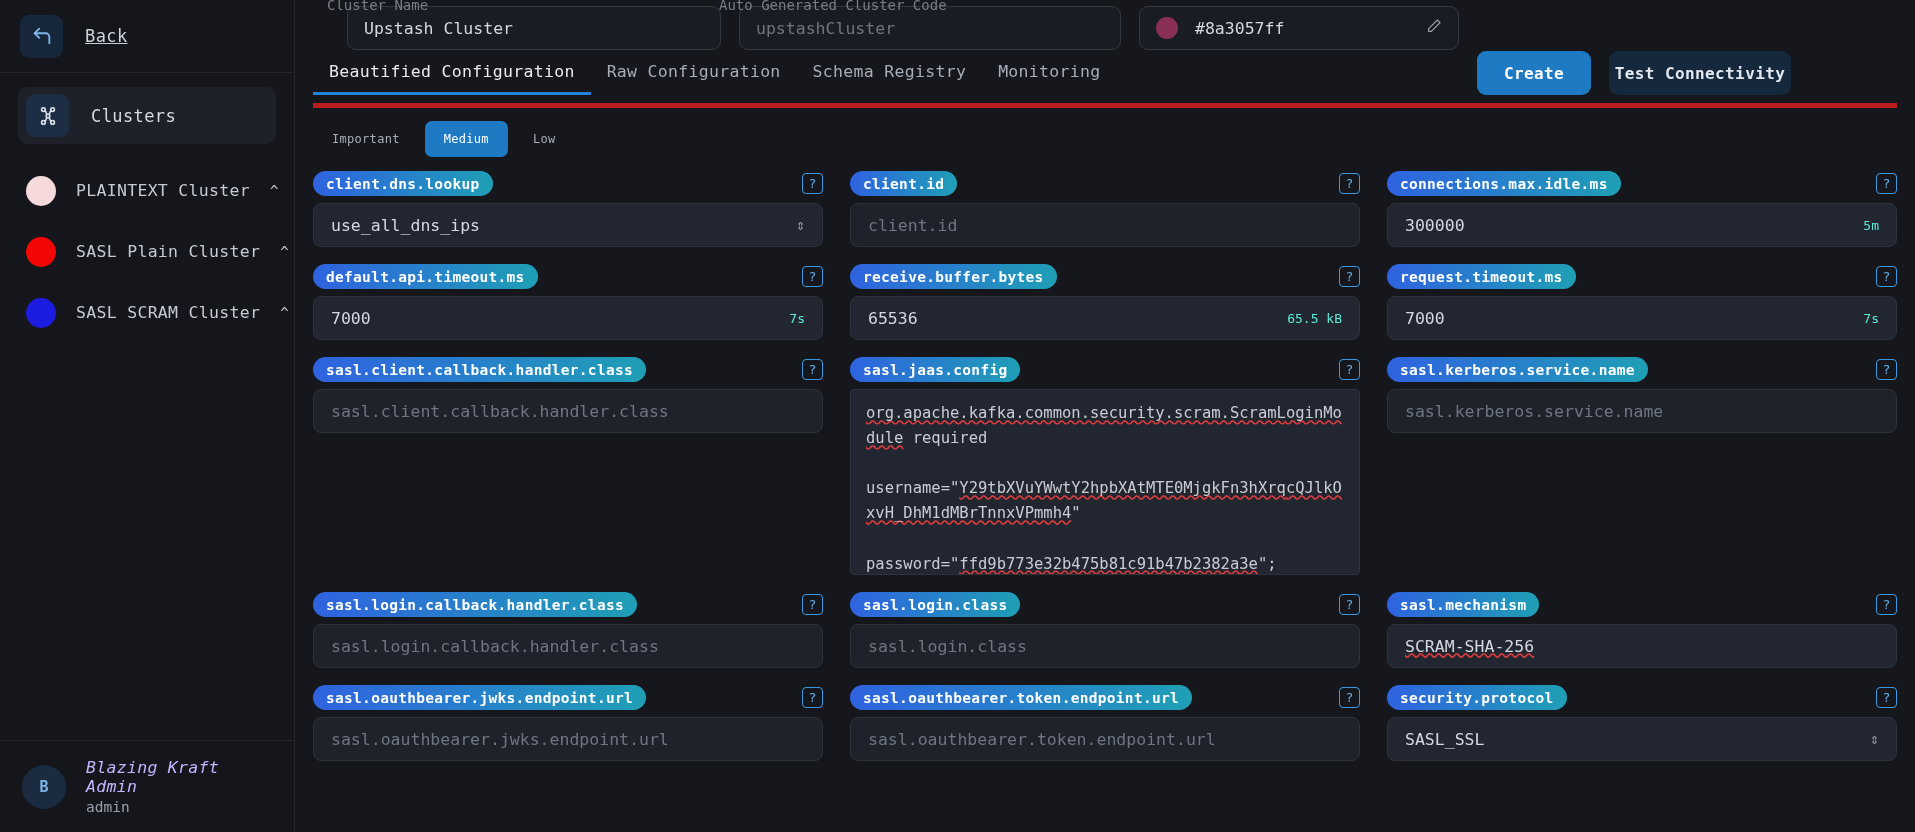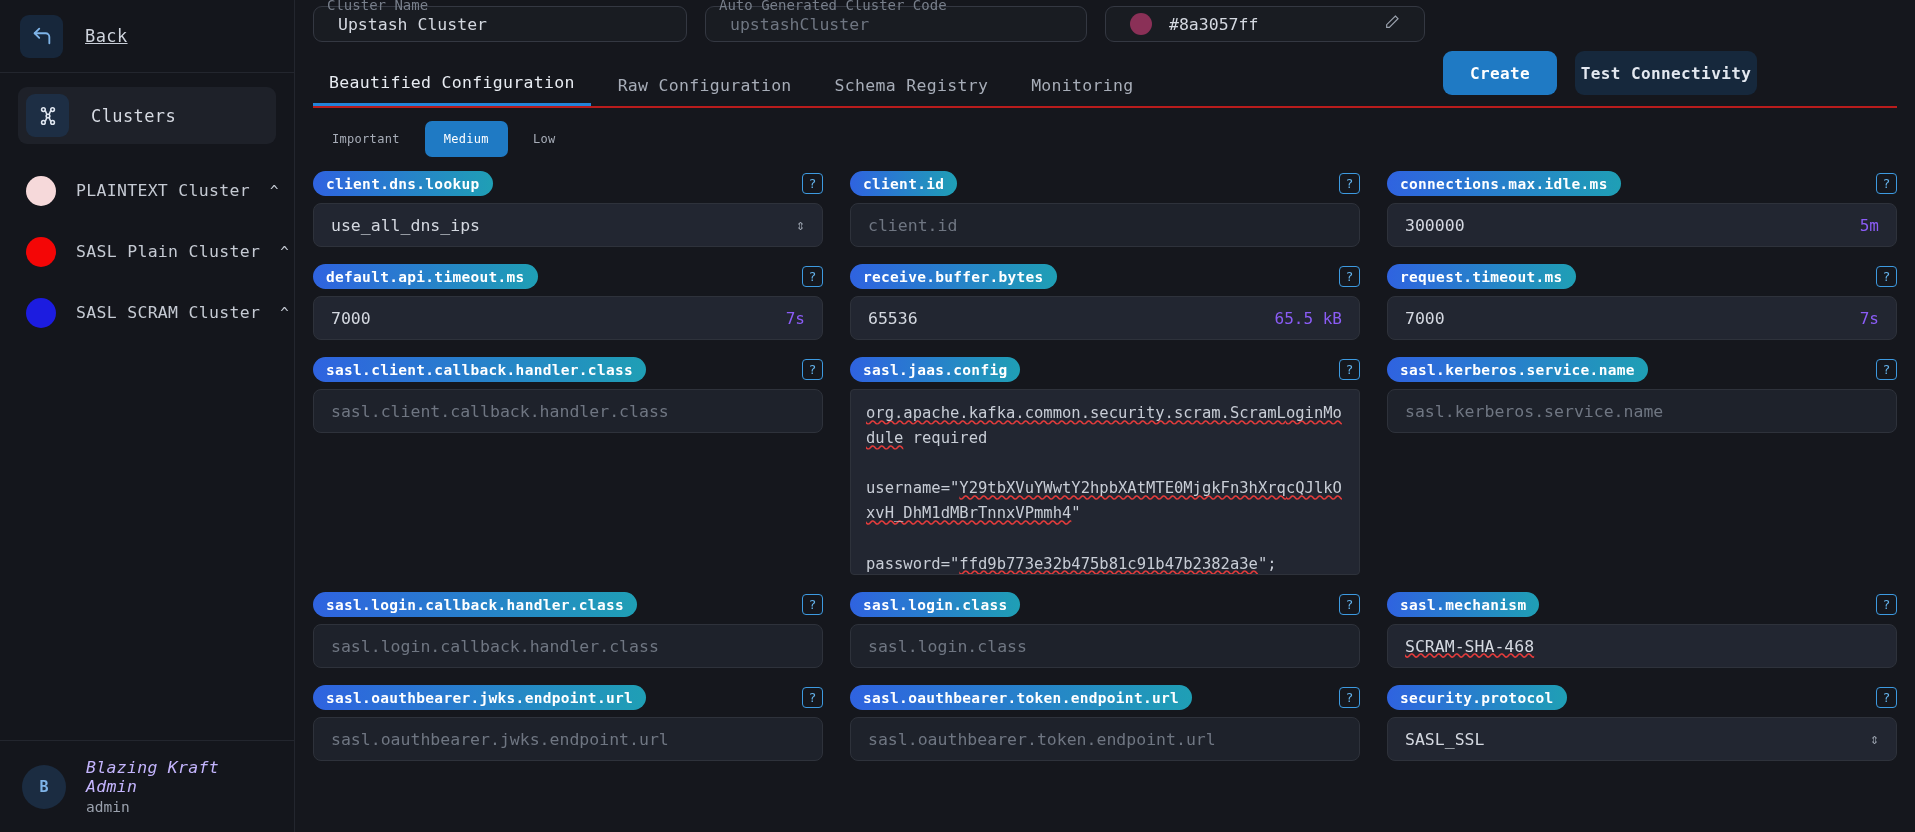--- a/index.html
+++ b/index.html
@@ -34,36 +34,36 @@
   .u-role{font-size:14.5px;color:#9aa1ad;margin-top:3px;}
 
   
   .main{flex:1;height:832px;background:#15171d;display:flex;flex-direction:column;
     padding:0 18px 0 18px;overflow:hidden;}
 
   .topbar{display:flex;align-items:flex-start;gap:18px;padding-top:6px;height:62px;flex:none;}
   .fld{position:relative;}
   .fld-label{position:absolute;top:-9px;left:14px;font-size:14px;color:#787f8b;
     background:transparent;white-space:nowrap;}
-  .tinput{height:36px;border:1px solid #343842;border-radius:9px;background:#191c22;
-    display:flex;align-items:center;padding:0 24px;font-size:16.5px;color:#d4d8e0;}
+  .tinput{height:44px;border:1px solid #343842;border-radius:9px;background:#191c22;
+    display:flex;align-items:center;padding:0 16px;font-size:16.5px;color:#d4d8e0;margin-left:34px;}
   .tinput.ph{color:#6f7682;}
   .f-name{width:374px;}
   .f-code{width:382px;}
   .f-color{width:320px;justify-content:space-between;}
   .color-left{display:flex;align-items:center;gap:17px;}
   .color-swatch{width:22px;height:22px;border-radius:50%;}
   .pencil{color:#9aa1ad;font-size:16px;}
   .btn{height:44px;border-radius:9px;display:flex;align-items:center;justify-content:center;
     font-size:16px;font-weight:bold;letter-spacing:.4px;margin-top:45px;}
   .btn-create{width:114px;background:#1f7ac4;color:#fff;}
   .btn-test{width:182px;background:#16283c;color:#e3e8f0;}
 
   
-  .tabs{display:flex;gap:11px;border-bottom:2px solid #b91c1c;height:46px;align-items:flex-end;flex:none;}
+  .tabs{display:flex;gap:0;border-bottom:5px solid #b91c1c;height:46px;align-items:flex-start;flex:none;}
   .tab{font-size:16.5px;color:#a7adb8;padding:0 16px 11px 16px;letter-spacing:.3px;white-space:nowrap;}
   .tab.active{color:#e8ecf2;border-bottom:3px solid #2384d8;}
 
   
   .sev{display:flex;gap:6px;padding:13px 0 14px 0;flex:none;}
   .sev-btn{height:36px;padding:0 19px;border-radius:7px;display:flex;align-items:center;
     font-size:12px;color:#a7adb8;letter-spacing:.3px;}
   .sev-btn.active{background:#1f7ac4;color:#fff;}
 
   
@@ -73,21 +73,21 @@
   .cap-row{display:flex;align-items:center;justify-content:space-between;margin-bottom:7px;}
   .cap{display:inline-flex;align-items:center;height:25px;padding:0 13px;border-radius:13px;
     background:linear-gradient(90deg,#2f63e0 0%,#1f9fb5 100%);
     color:#fff;font-size:14.5px;font-weight:bold;letter-spacing:.3px;white-space:nowrap;}
   .help{width:21px;height:21px;border:1px solid #3d9ae0;border-radius:4px;color:#64b2ea;
     font-size:13px;display:flex;align-items:center;justify-content:center;flex:none;}
   .inp{height:44px;border:1px solid #2e323b;border-radius:8px;background:#222631;
     display:flex;align-items:center;padding:0 17px;font-size:16.5px;color:#d4d8e0;
     justify-content:space-between;}
   .inp.placeholder{color:#6f7682;background:#1e222b;}
-  .suffix{color:#8b5cf6;font-size:16px;}
+  .suffix{color:#5eead4;font-size:13px;}
   .caret{color:#9aa1ad;font-size:15px;}
   .ta{border:1px solid #2e323b;border-radius:4px;background:#222631;
     padding:11px 15px;font-size:15.5px;line-height:1.62;color:#c8cdd6;
     height:186px;overflow:hidden;white-space:pre-wrap;word-break:break-all;}
   .sp{text-decoration:underline wavy #e23b3b;text-decoration-skip-ink:none;}
 </style>
 </head>
 <body>
 
 <div class="app">
@@ -301,21 +301,21 @@
           <span>sasl.login.class</span>
         </div>
       </div>
 
       <div class="cell">
         <div class="cap-row">
           <span class="cap">sasl.mechanism</span>
           <span class="help">?</span>
         </div>
         <div class="inp">
-          <span class="sp">SCRAM-SHA-468</span>
+          <span class="sp">SCRAM-SHA-256</span>
         </div>
       </div>
 
       <div class="cell">
         <div class="cap-row">
           <span class="cap">sasl.oauthbearer.jwks.endpoint.url</span>
           <span class="help">?</span>
         </div>
         <div class="inp placeholder">
           <span>sasl.oauthbearer.jwks.endpoint.url</span>

